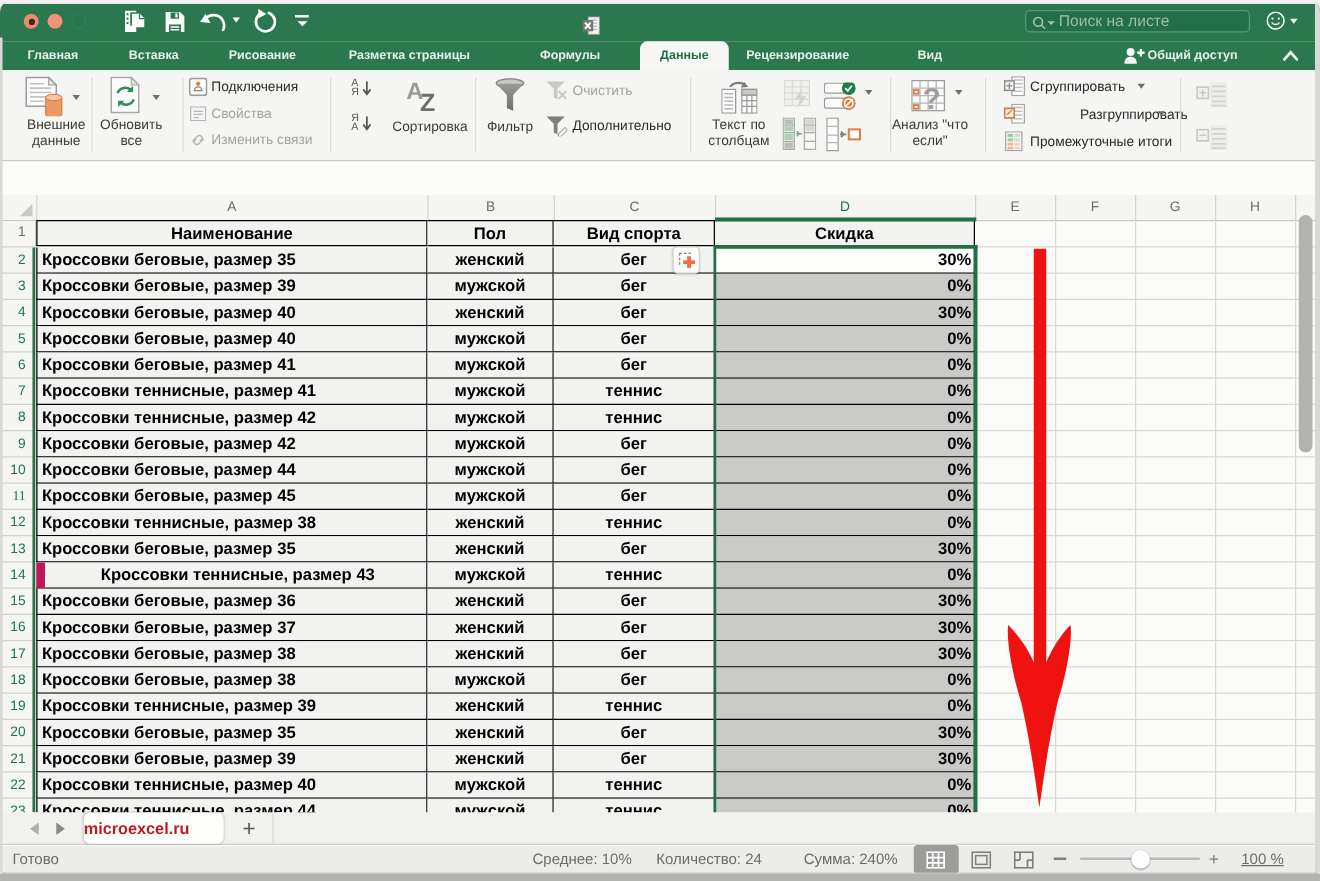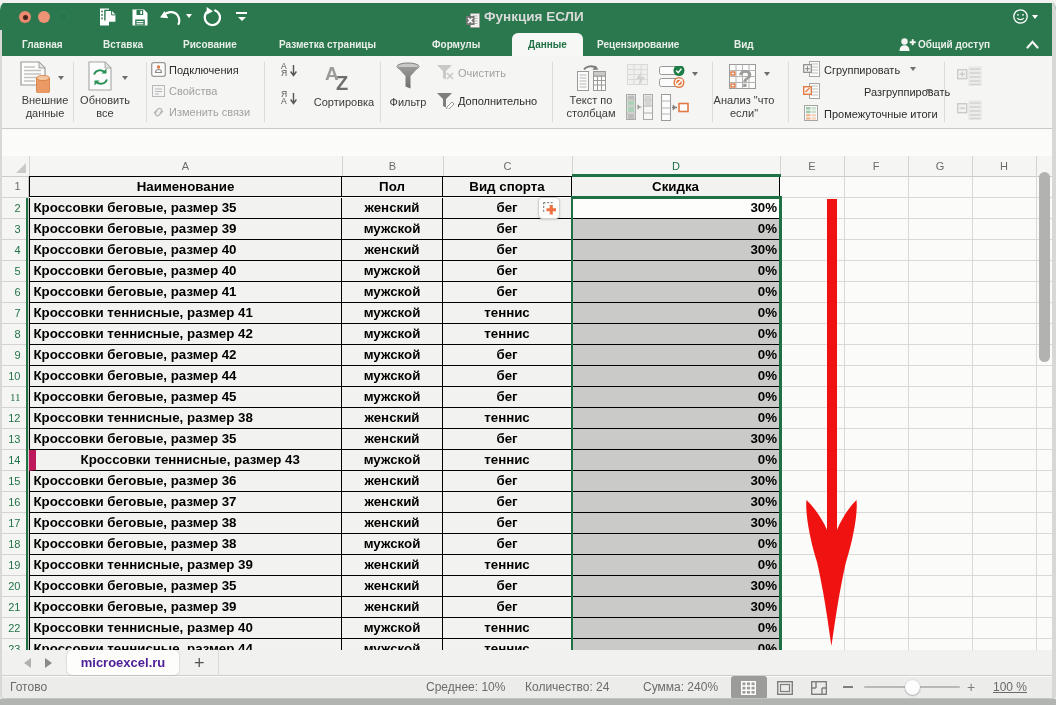--- a/index.html
+++ b/index.html
@@ -81,22 +81,29 @@
     </svg>
     <div class="abs" style="left:236px; top:9px; width:11px; height:2.2px; background:#fff;"></div>
     <div class="abs" style="left:237.5px; top:14px; width:0; height:0; border-left:4px solid transparent; border-right:4px solid transparent; border-top:4.5px solid #fff;"></div>
 
     <svg class="abs" style="left:466px; top:10px;" width="14" height="15" viewBox="0 0 14 15">
       <path d="M4.5 0.5 h9 v14 h-9 z" fill="#f2f2f2" stroke="#9a9a98" stroke-width="0.8"></path>
       <path d="M6.5 3 h5 M6.5 5.5 h5 M6.5 8 h5 M6.5 10.5 h5" stroke="#b5b5b3" stroke-width="1"></path>
       <rect x="0" y="3" width="8.5" height="9" fill="#757573"></rect>
       <path d="M2 5 L6.5 10 M6.5 5 L2 10" stroke="#fff" stroke-width="1.5"></path>
     </svg>
-    <div class="ttl" style="left:484px; font-size:13.5px;">Функция ЕСЛИ</div>
-
+
+    <div class="abs" style="left:820px; top:5px; width:180px; height:18px; background:#236f46; border:1px solid #5d9478; border-radius:4px;">
+      <svg class="abs" style="left:5px; top:3.5px;" width="11" height="11" viewBox="0 0 11 11">
+        <circle cx="4.5" cy="4.5" r="3.5" fill="none" stroke="#a7c4b2" stroke-width="1.3"></circle>
+        <path d="M7.2 7.2 L10 10" stroke="#a7c4b2" stroke-width="1.3"></path>
+      </svg>
+      <div class="abs" style="left:17px; top:7.5px; width:0; height:0; border-left:3px solid transparent; border-right:3px solid transparent; border-top:3.5px solid #a7c4b2;"></div>
+      <div class="abs" style="left:26px; top:0; height:17px; line-height:17px; font-size:12.5px; color:#9dbcaa;">Поиск на листе</div>
+    </div>
 
     <svg class="abs" style="left:1013px; top:6px;" width="15" height="15" viewBox="0 0 15 15">
       <circle cx="7.5" cy="7.5" r="6.7" fill="none" stroke="#fff" stroke-width="1.3"></circle>
       <circle cx="5" cy="5.8" r="0.9" fill="#fff"></circle>
         <circle cx="10" cy="5.8" r="0.9" fill="#fff"></circle>
       <path d="M4.4 9 C5.6 11.2, 9.4 11.2, 10.6 9" fill="none" stroke="#fff" stroke-width="1.2"></path>
     </svg>
     <div class="abs" style="left:1032px; top:12px; width:0; height:0; border-left:3.5px solid transparent; border-right:3.5px solid transparent; border-top:4px solid #fff;"></div>
   </div>
   <div class="tabrow">
@@ -517,21 +524,21 @@
     </div>
   </div>
 
   <div class="abs" style="left:0; top:650px; width:1056px; height:26px; background:#f1f1ef; border-bottom:1px solid #cfcfcd;">
     <svg class="abs" style="left:23px; top:8px;" width="9" height="10" viewBox="0 0 9 10">
         <path d="M8 0 L1 5 L8 10 Z" fill="#b0b0ae"></path>
       </svg>
     <svg class="abs" style="left:44px; top:8px;" width="9" height="10" viewBox="0 0 9 10">
         <path d="M1 0 L8 5 L1 10 Z" fill="#8a8a88"></path>
       </svg>
-    <div class="abs" style="left:67px; top:0; width:112px; height:25px; background:#fdfdfc; border-radius:5px; box-shadow:0 0 2px rgba(0,0,0,.25); text-align:center; line-height:25px; font-size:13px; font-weight:700; color:#4c1d95;">microexcel.ru</div>
+    <div class="abs" style="left:67px; top:0; width:112px; height:25px; background:#fdfdfc; border-radius:5px; box-shadow:0 0 2px rgba(0,0,0,.25); line-height:25px; font-size:13px; font-weight:700; color:#b91c1c;">microexcel.ru</div>
     <div class="abs" style="left:194px; top:3px; font-size:18px; color:#555; font-weight:400;">+</div>
     <div class="abs" style="left:218px; top:0; width:1px; height:26px; background:#d8d8d6;"></div>
   </div>
 
   <div class="abs" style="left:0; top:677px; width:1056px; height:21px; background:#ececea; font-size:12px; color:#6b6b69;">
     <div class="abs" style="left:10px; top:3px;">Готово</div>
     <div class="abs" style="left:426px; top:3px;">Среднее: 10%</div>
     <div class="abs" style="left:525px; top:3px;">Количество: 24</div>
     <div class="abs" style="left:643px; top:3px;">Сумма: 240%</div>
     <div class="abs" style="left:731px; top:-1px; width:36px; height:23px; background:#9c9c9a; border-radius:3px;"></div>

